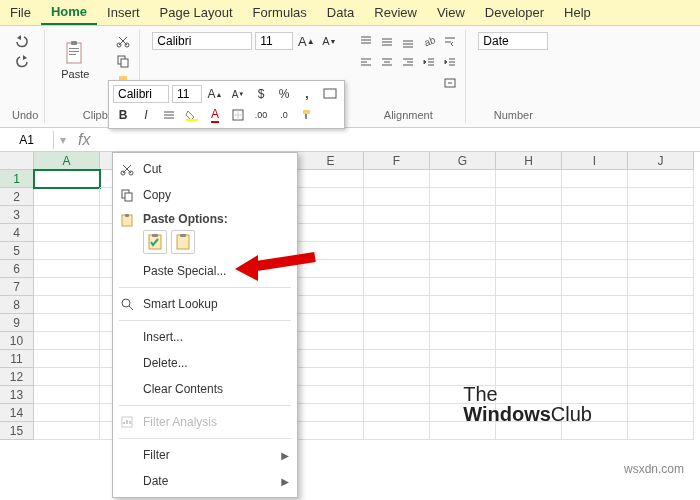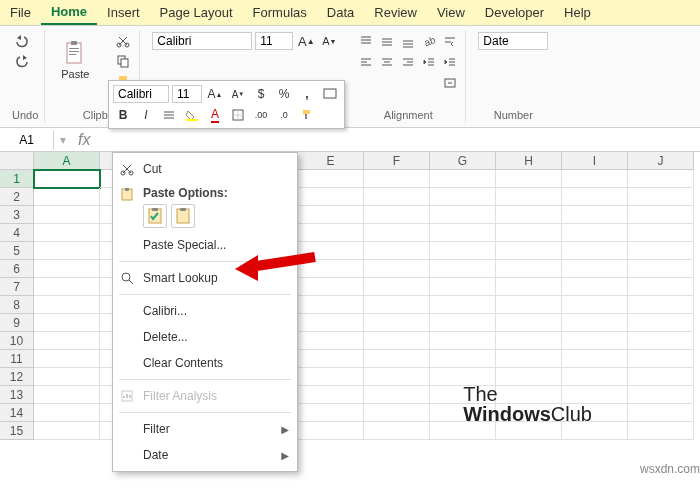--- a/index.html
+++ b/index.html
@@ -47,21 +47,21 @@
 .cm-item.disabled { color: #bbb; cursor: default; }
 .cm-header { font-weight: 600; padding: 4px 8px 2px 30px; font-size: 12px; color: #444; }
 .cm-icon { position: absolute; left: 6px; width: 16px; height: 16px; display: flex; align-items: center; justify-content: center; }
 .cm-sep { height: 1px; background: #e0e0e0; margin: 3px 6px; }
 .cm-arrow { margin-left: auto; font-size: 10px; color: #666; }
 .paste-opts { display: flex; gap: 4px; padding: 2px 8px 4px 30px; }
 .paste-opt { width: 24px; height: 24px; border: 1px solid #ccc; display: flex; align-items: center; justify-content: center; cursor: pointer; border-radius: 2px; }
 .red-arrow { position: absolute; left: 230px; top: 245px; z-index: 20; pointer-events: none; }
 .watermark { position: absolute; right: 108px; bottom: 76px; font-size: 20px; color: #222; font-weight: 400; line-height: 1; }
 .watermark .bold { font-weight: 700; }
-.wsxd { position: absolute; right: 0; bottom: 24px; font-size: 12px; color: #888; }
+.wsxd { position: absolute; right: 16px; bottom: 24px; font-size: 12px; color: #888; }
 svg { display: block; }
 </style>
 </head>
 <body>
 
 <div class="menubar">
   <div class="menubar-item">File</div>
   <div class="menubar-item active">Home</div>
   <div class="menubar-item">Insert</div>
   <div class="menubar-item">Page Layout</div>
@@ -489,20 +489,29 @@
   <div class="cm-item">
     <span class="cm-icon">
         <svg width="14" height="14">
           <path d="M3 3 L11 11 M11 3 L3 11" stroke="#555" stroke-width="1"></path>
           <circle cx="3" cy="11" r="2" fill="none" stroke="#555"></circle>
           <circle cx="11" cy="11" r="2" fill="none" stroke="#555"></circle>
         </svg>
       </span>
     <span>Cut</span>
   </div>
+  <div class="cm-item">
+    <span class="cm-icon">
+        <svg width="14" height="14">
+          <rect x="2" y="2" width="7" height="8" fill="none" stroke="#555"></rect>
+          <rect x="5" y="5" width="7" height="8" fill="#fff" stroke="#555"></rect>
+        </svg>
+      </span>
+    <span>Copy</span>
+  </div>
   <div class="cm-header">
     <span class="cm-icon">
         <svg width="14" height="14">
           <rect x="2" y="2" width="10" height="11" fill="#ffe9b8" stroke="#c9a24a"></rect>
           <rect x="5" y="1" width="4" height="3" fill="#888" rx="1"></rect>
         </svg>
       </span>
     <span>Paste Options:</span>
   </div>
   <div class="paste-opts">
@@ -528,21 +537,21 @@
     <span class="cm-icon">
         <svg width="14" height="14">
           <circle cx="6" cy="6" r="4" fill="none" stroke="#555"></circle>
           <path d="M9 9l4 4" stroke="#555"></path>
         </svg>
       </span>
     <span>Smart Lookup</span>
   </div>
   <div class="cm-sep"></div>
   <div class="cm-item">
-    <span>Calibri...</span>
+    <span>Insert...</span>
   </div>
   <div class="cm-item">
     <span>Delete...</span>
   </div>
   <div class="cm-item">
     <span>Clear Contents</span>
   </div>
   <div class="cm-sep"></div>
   <div class="cm-item disabled">
     <span class="cm-icon">

